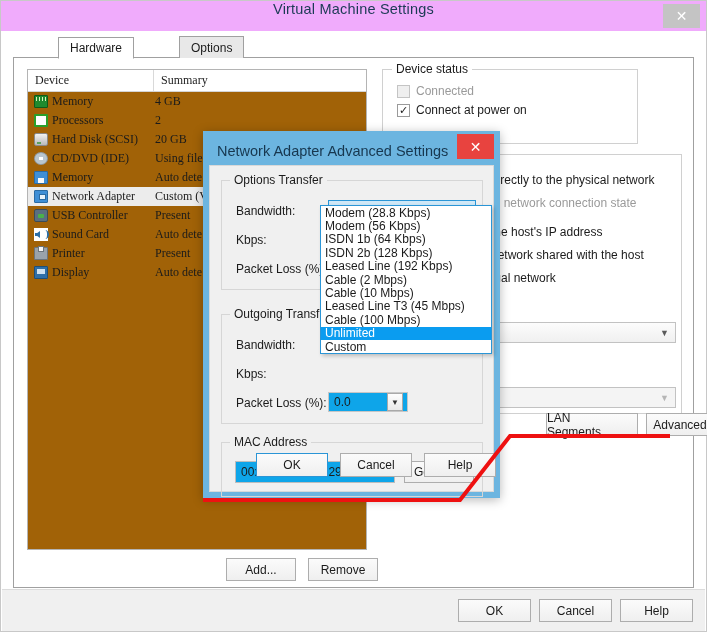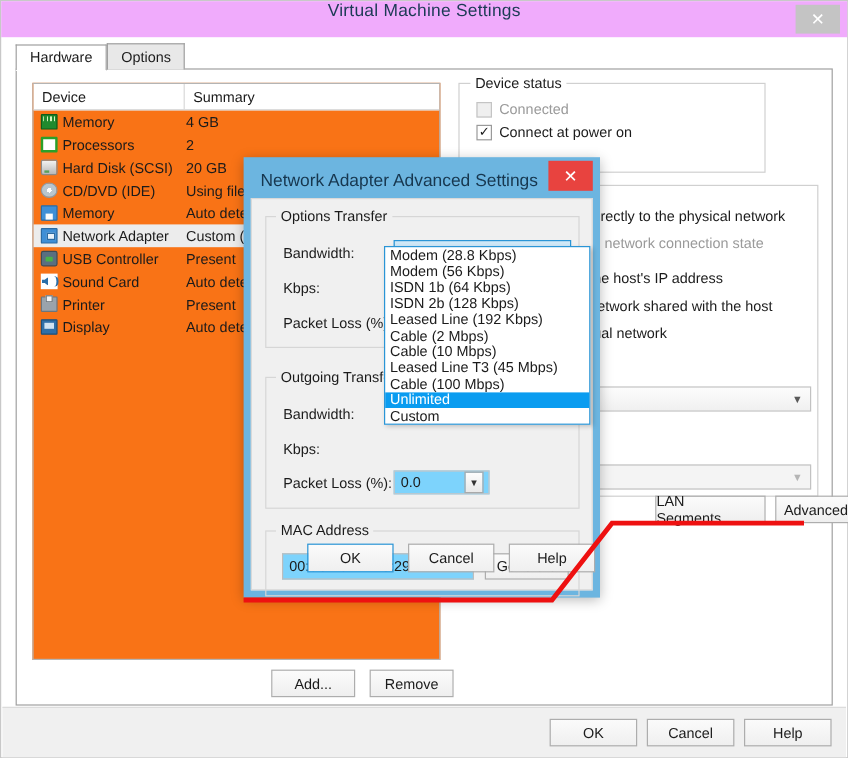--- a/index.html
+++ b/index.html
@@ -40,33 +40,34 @@
     z-index:3;
   }
   .tab {
     height:22px; padding:0 11px;
     display:flex; align-items:center;
     font-size:12px;
     border:1px solid #a0a0a0;
     border-bottom:none;
     background:#e8e8e8;
     cursor:pointer;
+    margin-left:45px;
   }
   .tab.active {
     background:#ffffff; border-bottom:1px solid #ffffff;
     margin-bottom:-1px; position:relative; z-index:4;
   }
   #tabpanel {
     position:absolute; left:12px; top:56px; width:681px; height:531px;
     border:1px solid #a0a0a0; background:#ffffff;
   }
   
   #device-list-box {
     position:absolute; left:13px; top:11px; width:340px; height:481px;
-    border:1px solid #b4b4b4; background:#f97316;
+    border:1px solid #b4b4b4; background:#a16207;font-family:Liberation Serif, serif;
   }
   #device-header {
     display:flex; height:22px;
     border-bottom:1px solid #d4d4d4;
     background:#ffffff;
   }
   #device-header .col {
     display:flex; align-items:center; padding-left:7px;
     font-size:12px; color:#1b1b1b;
   }
@@ -181,21 +182,21 @@
     padding:0 4px; font-size:12px;
   }
   .fld-label { position:absolute; font-size:12px; }
   .dlg-combo {
     position:absolute; height:21px; border:1px solid #2a95d6;
     background:#cfe8f7; display:flex; align-items:center; padding:0 5px;
     font-size:12px;
   }
   .dlg-combo .arrow { position:absolute; right:6px; font-size:10px; color:#2b2b2b; }
   .dlg-input {
-    position:absolute; height:20px; border:1px solid #bdbdbd; background:#7dd3fc;
+    position:absolute; height:20px; border:1px solid #bdbdbd; background:#0ea5e9;
     display:flex; align-items:center; padding:0 5px; font-size:12px;
   }
   .spinner {
     position:absolute; width:16px; height:18px;
     border:1px solid #a9a9a9; background:linear-gradient(#fdfdfd,#e9e9e9);
     display:flex; align-items:center; justify-content:center;
     font-size:8px; color:#333;
   }
   #dlg-buttons { position:absolute; left:46px; top:287px; display:flex; gap:12px; }
   

